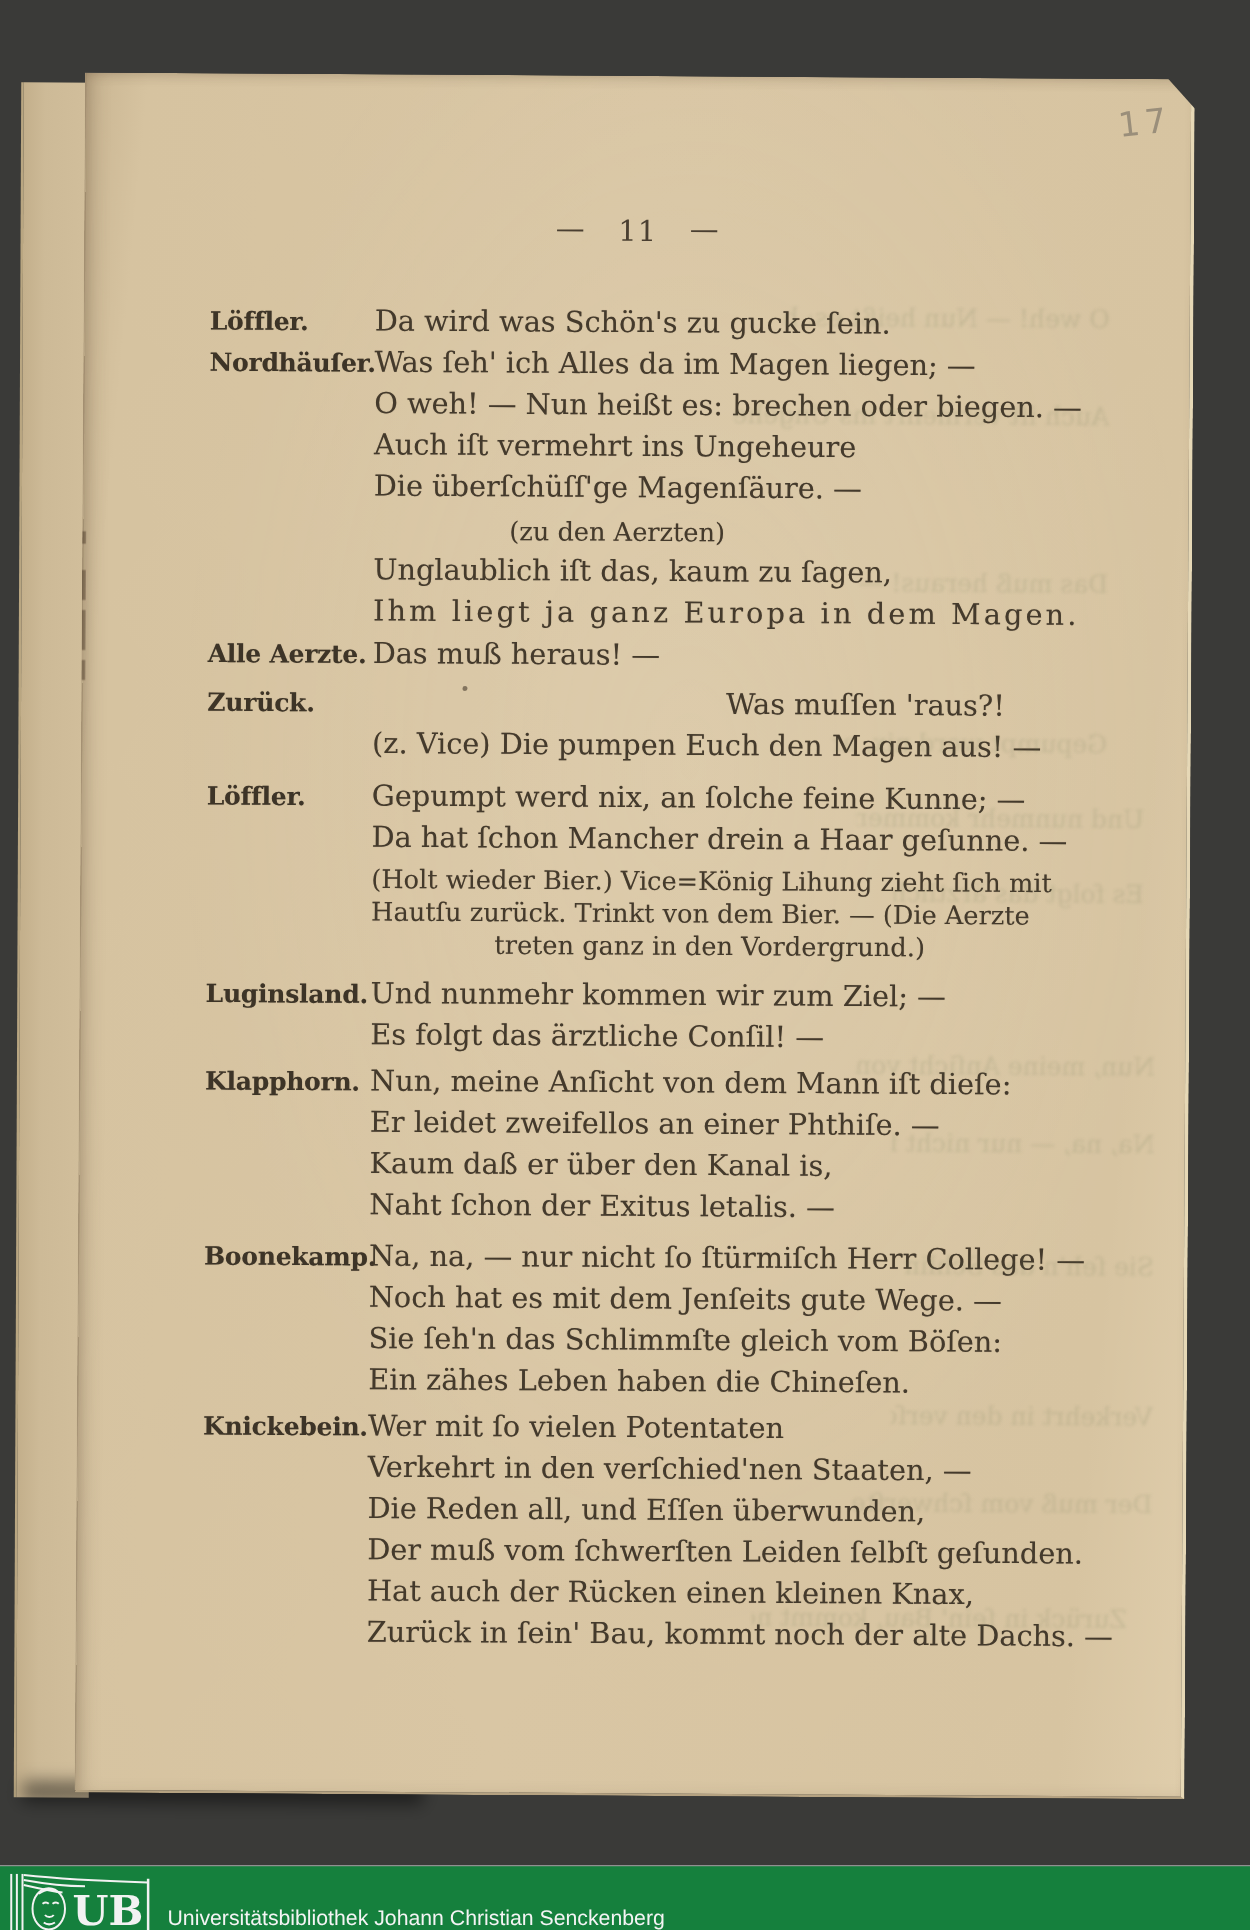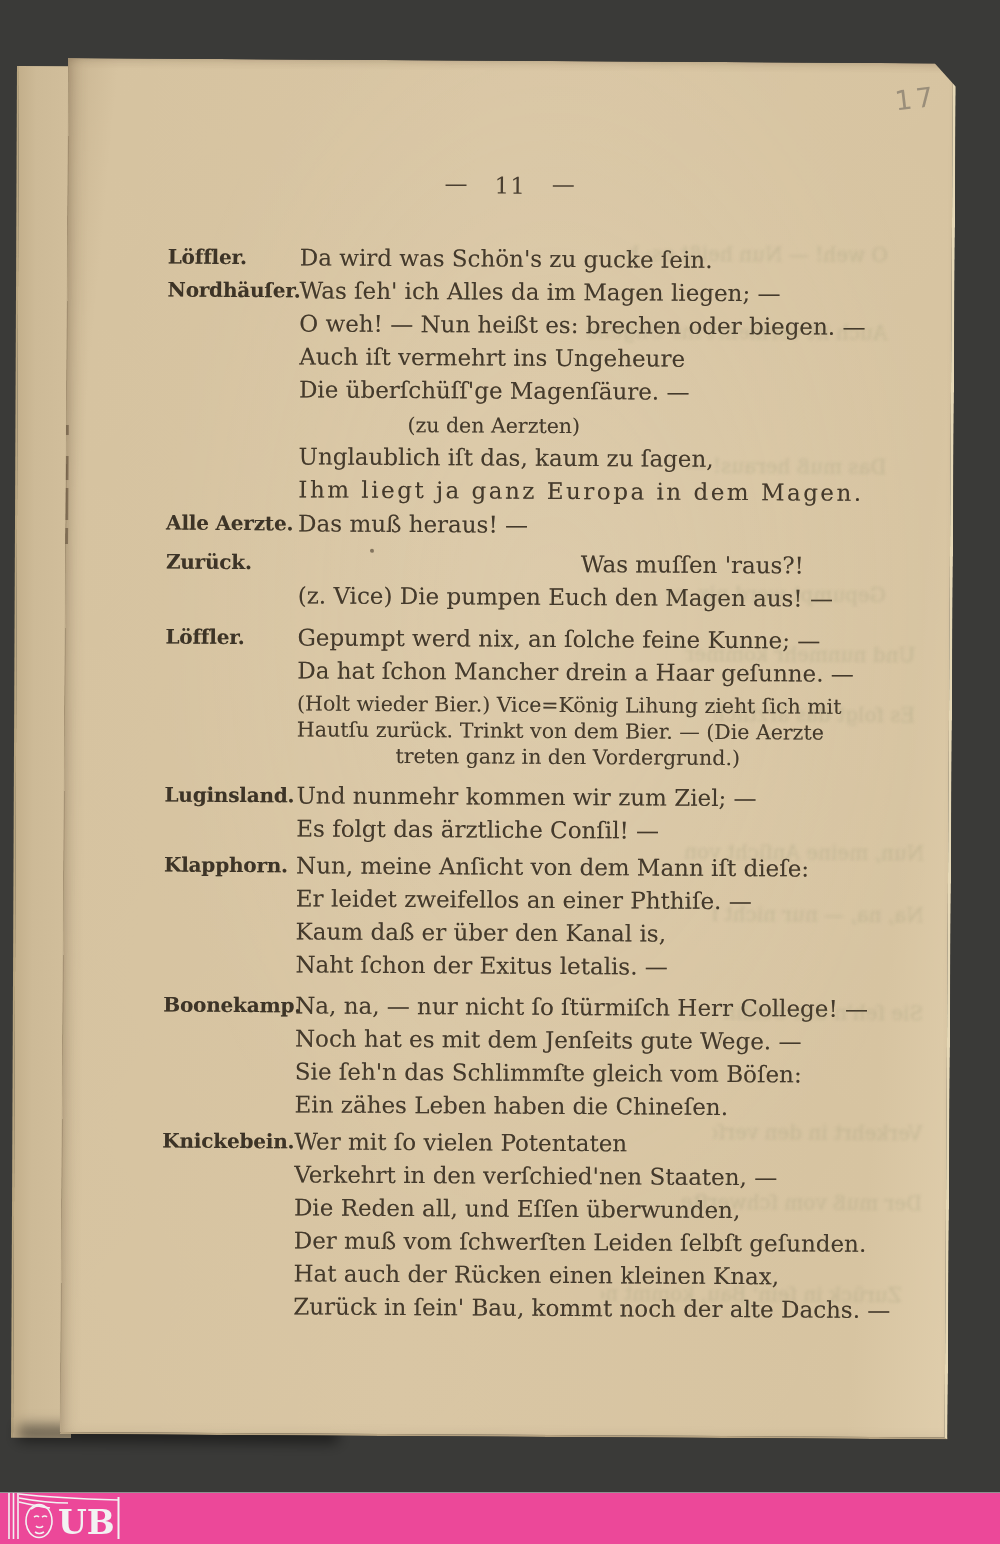--- a/index.html
+++ b/index.html
@@ -82,22 +82,22 @@
     overflow:hidden;
     pointer-events:none;
   }
 
   .smudge{position:absolute;left:-1px;width:3px;background:rgba(75,58,40,.5);filter:blur(.4px);}
   .inkdot{position:absolute;width:4px;height:4px;border-radius:50%;background:rgba(60,48,35,.55);}
 
   
   .footer{
     position:absolute;left:0;right:0;top:1492px;height:52px;
-    background:#ec4899;border-top:1px solid #909090;
-    display:flex;align-items:flex-start;
+    background:#15803d;border-top:1px solid #909090;
+    display:flex;align-items:flex-end;
   }
   .footer .logo{margin-left:6px;flex:0 0 auto;}
   .footer .ftext{
     margin-left:10px;
     font-family:"Liberation Sans", sans-serif;
     font-size:17px;line-height:21px;color:#f4f4f4;
   }
 </style>
 </head>
 <body>
@@ -226,16 +226,17 @@
         <ellipse cx="33" cy="28" rx="13" ry="16.5"></ellipse>
         <path d="M25,16 q8,-6 16,-1"></path>
         <path d="M28,24 q3,-2 5,0 M36,24 q3,-2 5,0"></path>
         <path d="M30,33 a4,3 0 0 0 7,0"></path>
         <path d="M29,39 q4,3 9,0"></path>
         <line x1="112.5" y1="4" x2="112.5" y2="46" stroke-width="2"></line>
       </g>
       <text x="52" y="41" font-family="DejaVu Serif, serif" font-weight="bold" font-size="33" fill="#f2f2f2">UB</text>
     </svg>
     <div class="ftext">
+      <div>Universitätsbibliothek Johann Christian Senckenberg</div>
     </div>
   </div>
 
 </div>
 
 </body></html>

